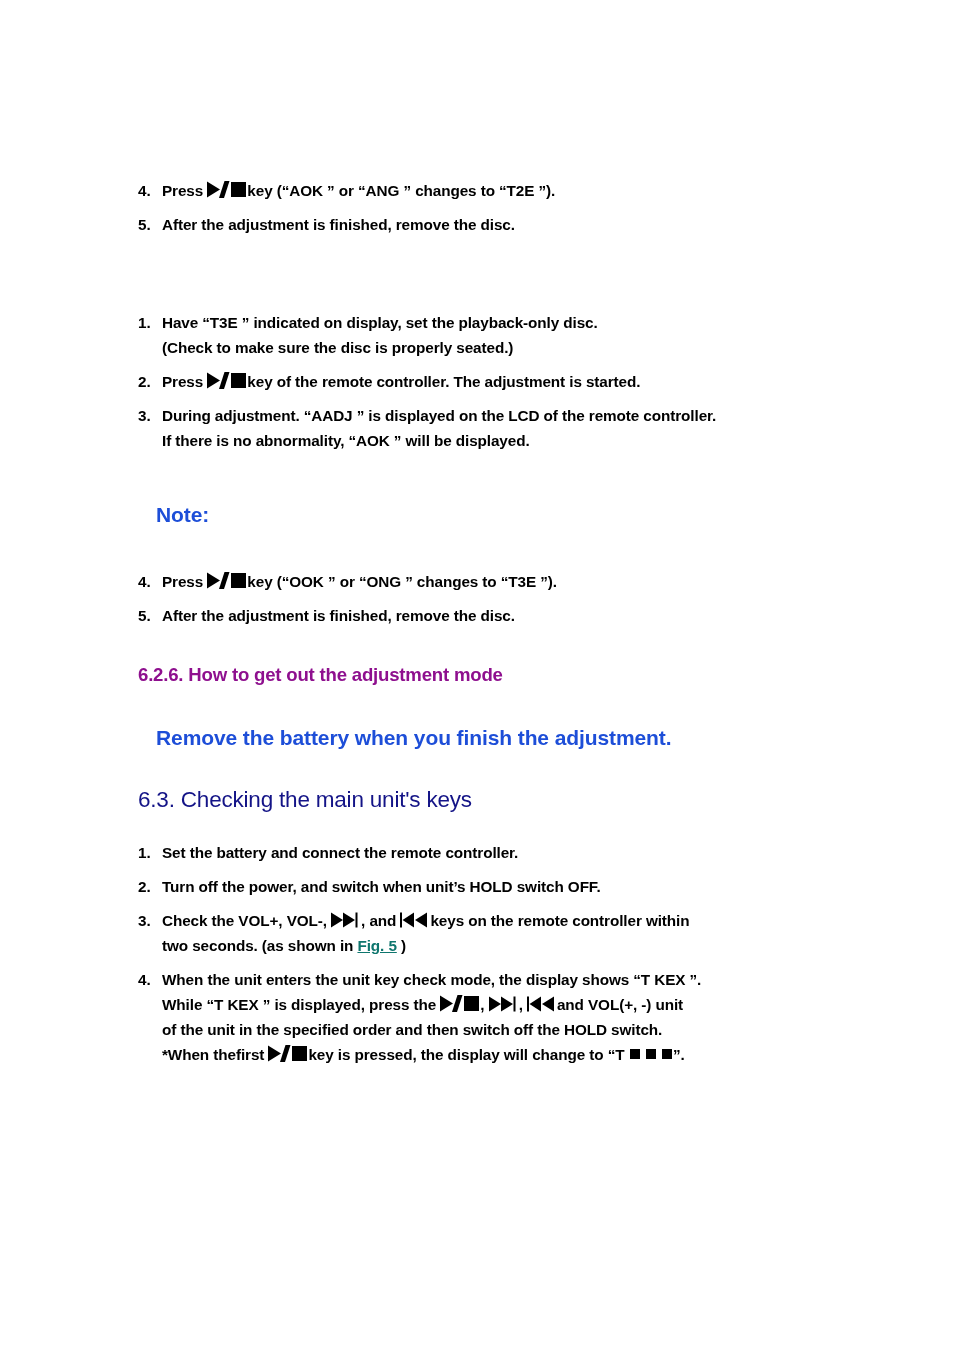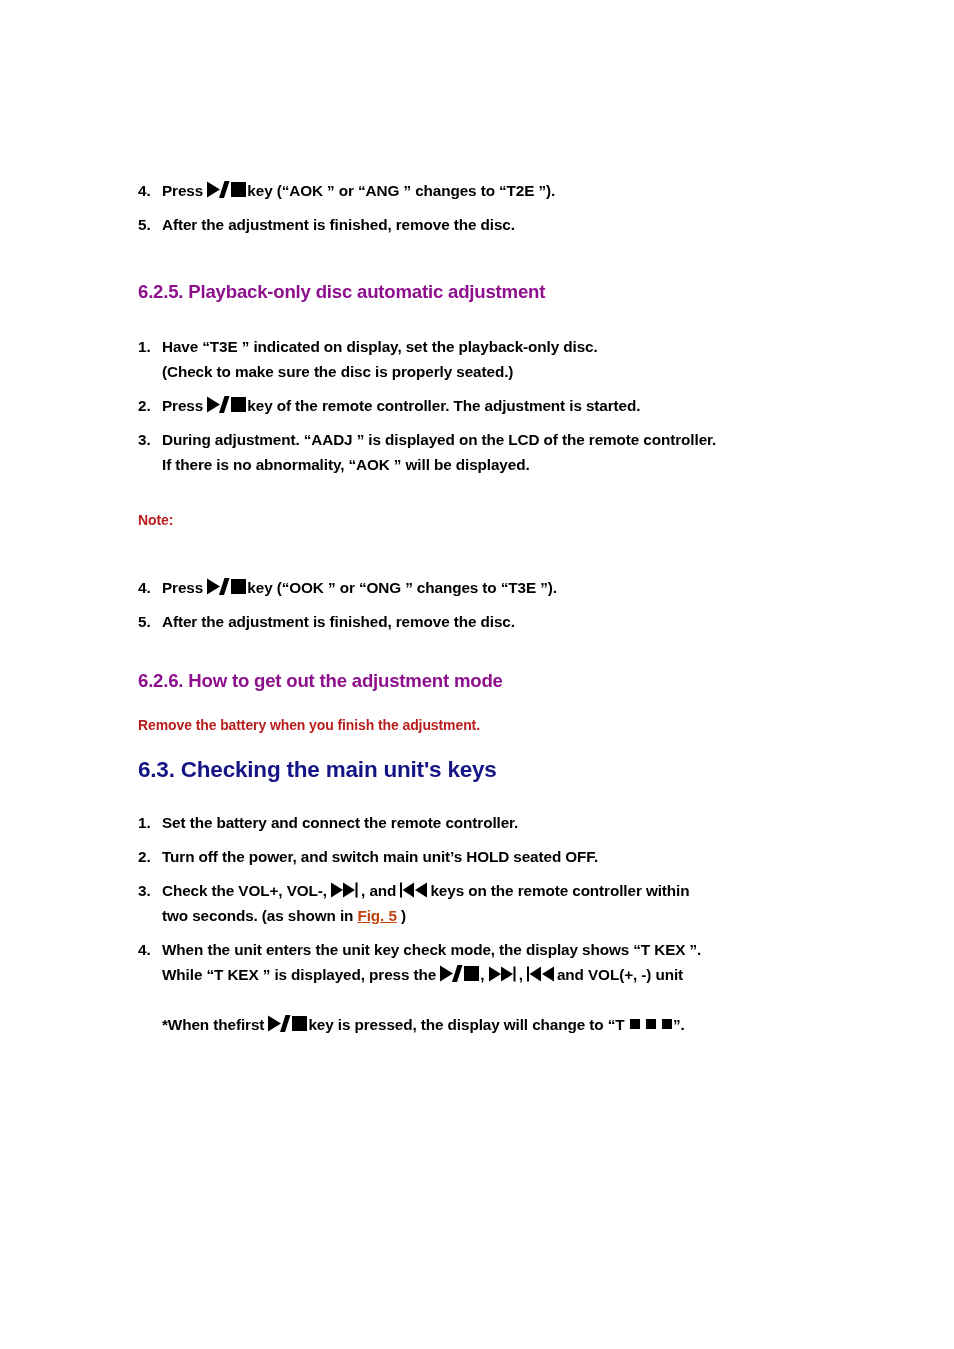--- a/index.html
+++ b/index.html
@@ -41,57 +41,57 @@
     margin: 0 0 9px 0;
     color: #000000;
     white-space: normal;
   }
   .item .num {
     position: absolute;
     left: 0;
     top: 0;
   }
   .plain {
-    font-size: 14px;
+    font-size: 21px;
     font-weight: bold;
     line-height: 25px;
     letter-spacing: -0.1px;
-    margin: 0;
-    color: #b91c1c;
+    margin: 18px;
+    color: #1d4ed8;
   }
   .tight { margin-bottom: 0; }
 
   
   .h3 {
     font-size: 18.6px;
     font-weight: bold;
     color: #8E0F8E;
     line-height: 24px;
     letter-spacing: -0.2px;
     margin: 0;
   }
   .h2 {
     font-size: 22.5px;
-    font-weight: bold;
+    font-weight: normal;
     color: #141487;
     line-height: 28px;
     letter-spacing: -0.2px;
     margin: 0;
   }
   .sp-18 { height: 18px; }
   .sp-20 { height: 20px; }
   .sp-22 { height: 22px; }
   .sp-26 { height: 26px; }
   .sp-30 { height: 30px; }
   .sp-34 { height: 34px; }
   .sp-42 { height: 42px; }
 
   
   .link {
-    color: #c2410c;
+    color: #0f766e;
     text-decoration: underline;
     font-weight: bold;
     cursor: pointer;
   }
 
   
   .gi {
     display: inline-block;
     vertical-align: -2px;
     line-height: 0;
@@ -118,21 +118,20 @@
         </svg>
       </span><span>key (“AOK ” or “ANG ” changes to “T2E ”).</span>
     </p>
 
     <p class="item">
       <span class="num">5.</span><span>After the adjustment is finished, remove the disc.</span>
     </p>
 
     <div class="sp-34"></div>
 
-    <h3 class="h3">6.2.5. Playback-only disc automatic adjustment</h3>
 
     <div class="sp-30"></div>
 
     <p class="item">
       <span class="num">1.</span><span>Have “T3E ” indicated on display, set the playback-only disc.</span><br>
       <span>(Check to make sure the disc is properly seated.)</span>
     </p>
 
     <p class="item">
       <span class="num">2.</span><span>Press</span>
@@ -183,21 +182,21 @@
 
     <h2 class="h2">6.3. Checking the main unit's keys</h2>
 
     <div class="sp-26"></div>
 
     <p class="item">
       <span class="num">1.</span><span>Set the battery and connect the remote controller.</span>
     </p>
 
     <p class="item">
-      <span class="num">2.</span><span>Turn off the power, and switch main unit’s HOLD seated OFF.</span>
+      <span class="num">2.</span><span>Turn off the power, and switch when unit’s HOLD switch OFF.</span>
     </p>
 
     <p class="item">
       <span class="num">3.</span><span>Check the VOL+, VOL-,</span>
       <span class="gi ff">
         <svg viewBox="0 0 30 16" xmlns="http://www.w3.org/2000/svg">
           <polygon points="0,0.5 0,15.5 12,8" fill="#000"></polygon>
           <polygon points="12,0.5 12,15.5 24,8" fill="#000"></polygon>
           <rect x="24.5" y="0.5" width="2" height="15" fill="#000"></rect>
         </svg>
@@ -233,21 +232,21 @@
         </svg>
       </span><span>,</span>
       <span class="gi rew">
         <svg viewBox="0 0 30 16" xmlns="http://www.w3.org/2000/svg">
           <rect x="0" y="0.5" width="2" height="15" fill="#000"></rect>
           <polygon points="14,0.5 14,15.5 2.5,8" fill="#000"></polygon>
           <polygon points="27,0.5 27,15.5 15,8" fill="#000"></polygon>
         </svg>
       </span><span>and VOL(+, -) unit</span><br>
 
-      <br>
+      <span>of the unit in the specified order and then switch off the HOLD switch.</span><br>
 
       <span>*When thefirst</span>
       <span class="gi playstop">
         <svg viewBox="0 0 40 17" xmlns="http://www.w3.org/2000/svg">
           <polygon points="0,0.5 0,16.5 13,8.5" fill="#000"></polygon>
           <polygon points="17.5,0 22.5,0 17,17 12,17" fill="#000"></polygon>
           <rect x="24" y="1" width="15" height="15" fill="#000"></rect>
         </svg>
       </span><span>key is pressed, the display will change to “T</span>
       <span class="gi sq-small">

